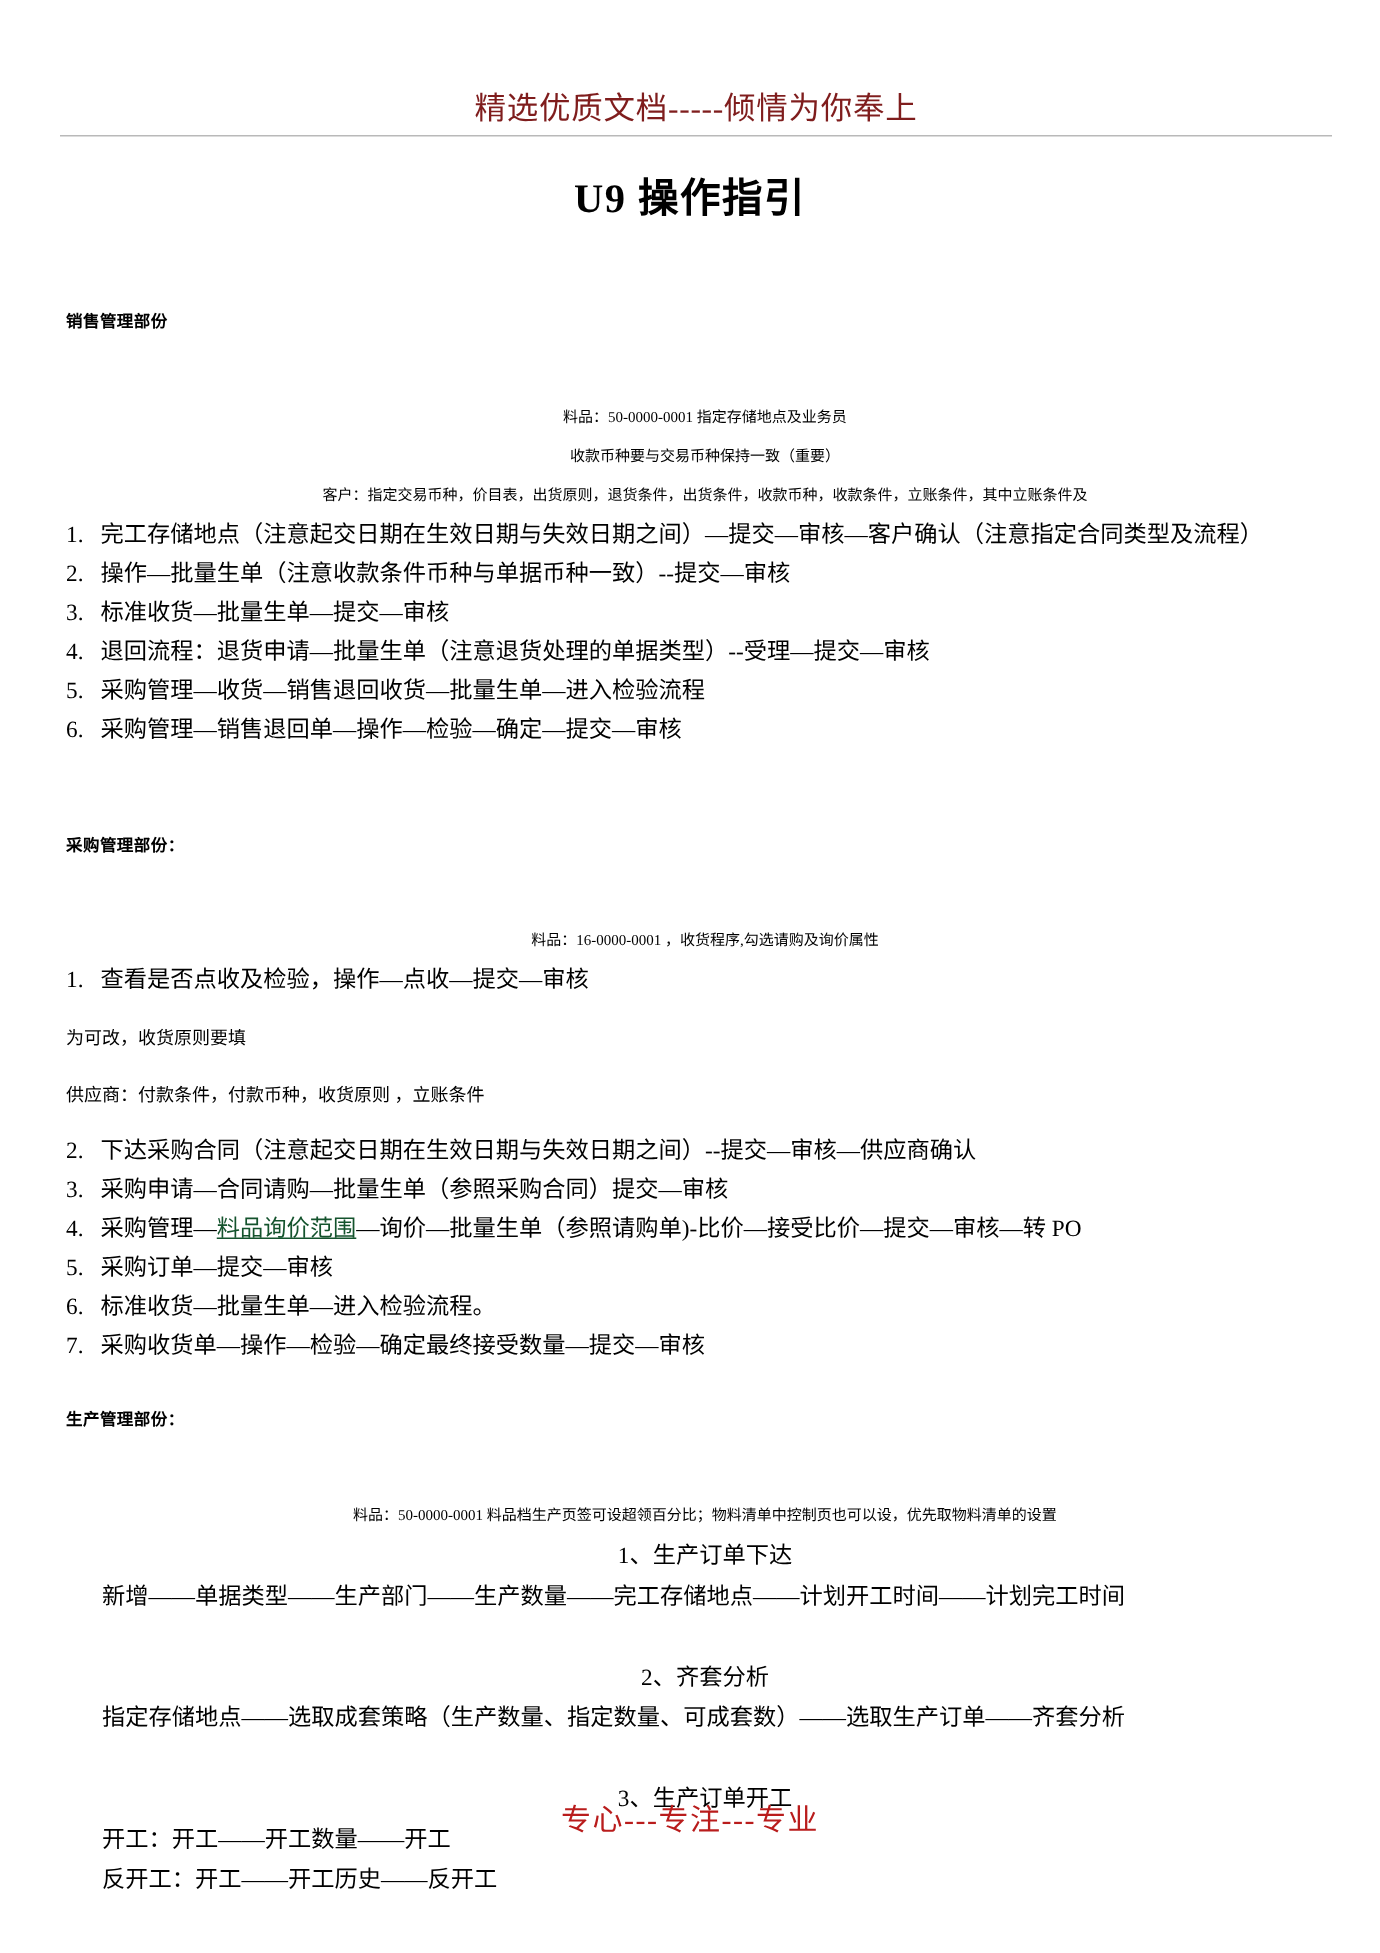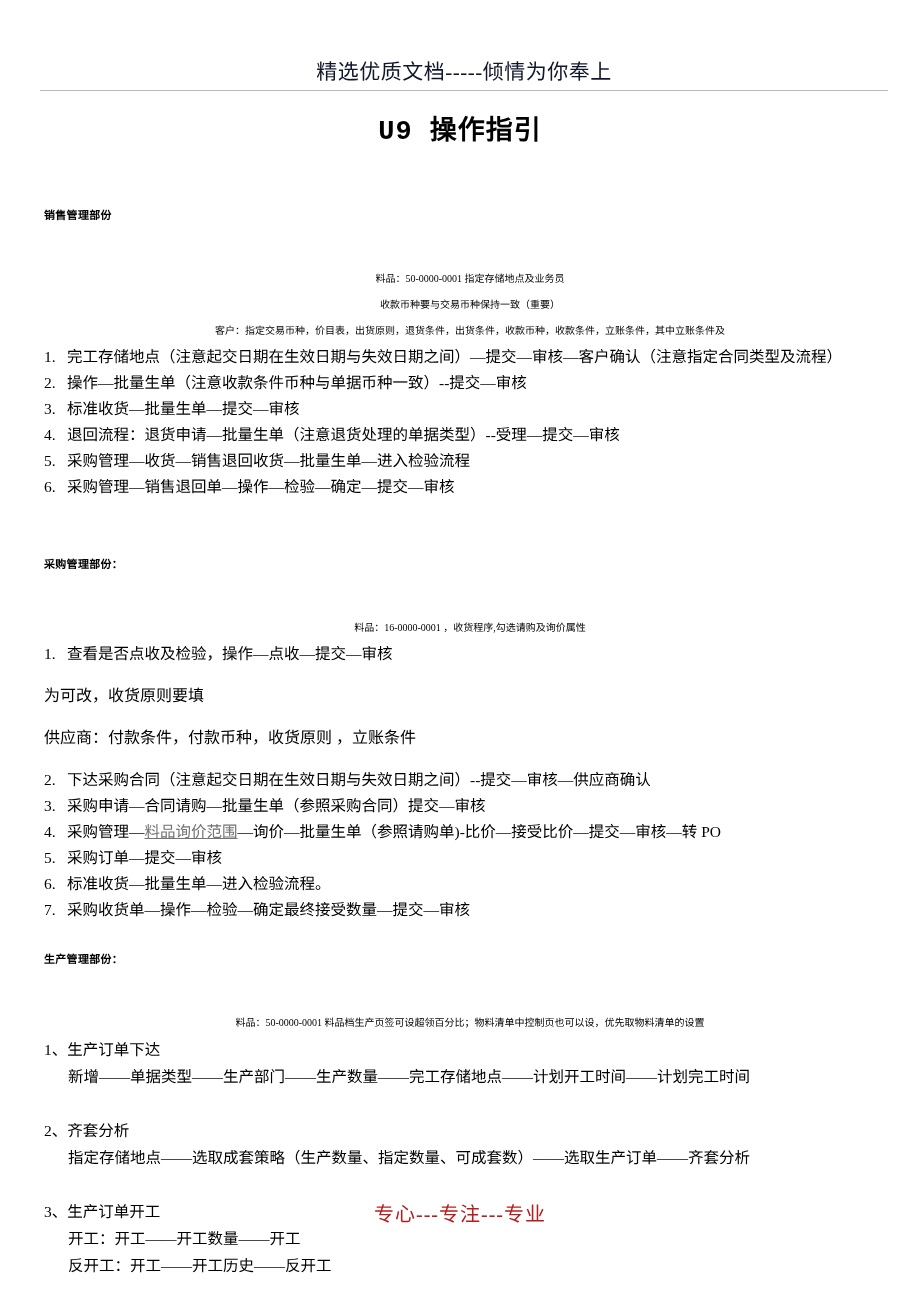--- a/index.html
+++ b/index.html
@@ -29,39 +29,39 @@
     position: absolute;
     top: 58px;
     left: 40px;
     right: 32px;
   }
   .doc-header-text {
     text-align: center;
     font-family: "Liberation Serif", "DejaVu Serif", serif;
     font-size: 21px;
     line-height: 28px;
-    color: #0f172a;
+    color: #7f1d1d;
     letter-spacing: 0.5px;
   }
   .header-rule {
     margin-top: 4px;
     border: 0;
     border-top: 1.5px solid #b9b9b9;
     height: 0;
     width: 100%;
   }
 
   
   .doc-title {
     position: absolute;
     top: 114px;
     left: 0;
     width: 920px;
     text-align: center;
-    font-family: Liberation Mono, monospace;
+    font-family: Liberation Serif, serif;
     font-weight: bold;
     font-size: 27px;
     line-height: 36px;
     letter-spacing: 1px;
   }
 
   
   .content {
     position: absolute;
     top: 205px;
@@ -105,43 +105,44 @@
     white-space: nowrap;
   }
   ol.numlist > li > .num {
     position: absolute;
     left: 0;
     top: 0;
     width: 20px;
     font-size: 15.5px;
   }
   .plain-line {
-    font-size: 16px;
+    font-size: 12px;
     line-height: 26px;
     white-space: nowrap;
   }
 
   
   .prodlist { margin: 0; padding: 0; list-style: none; }
   .prod-item { margin: 0 0 0 0; }
   .prod-title {
     font-size: 15.5px;
     line-height: 27px;
     white-space: nowrap;
+    text-align: center;
   }
   .prod-sub {
     font-size: 15.5px;
     line-height: 27px;
     padding-left: 24px;
     white-space: nowrap;
   }
   .prod-gap { height: 27px; }
 
   .link-text {
-    color: #737373;
+    color: #14532d;
     text-decoration: underline;
   }
 
   
   .doc-footer {
     position: absolute;
     bottom: 74px;
     left: 0;
     width: 920px;
     text-align: center;

